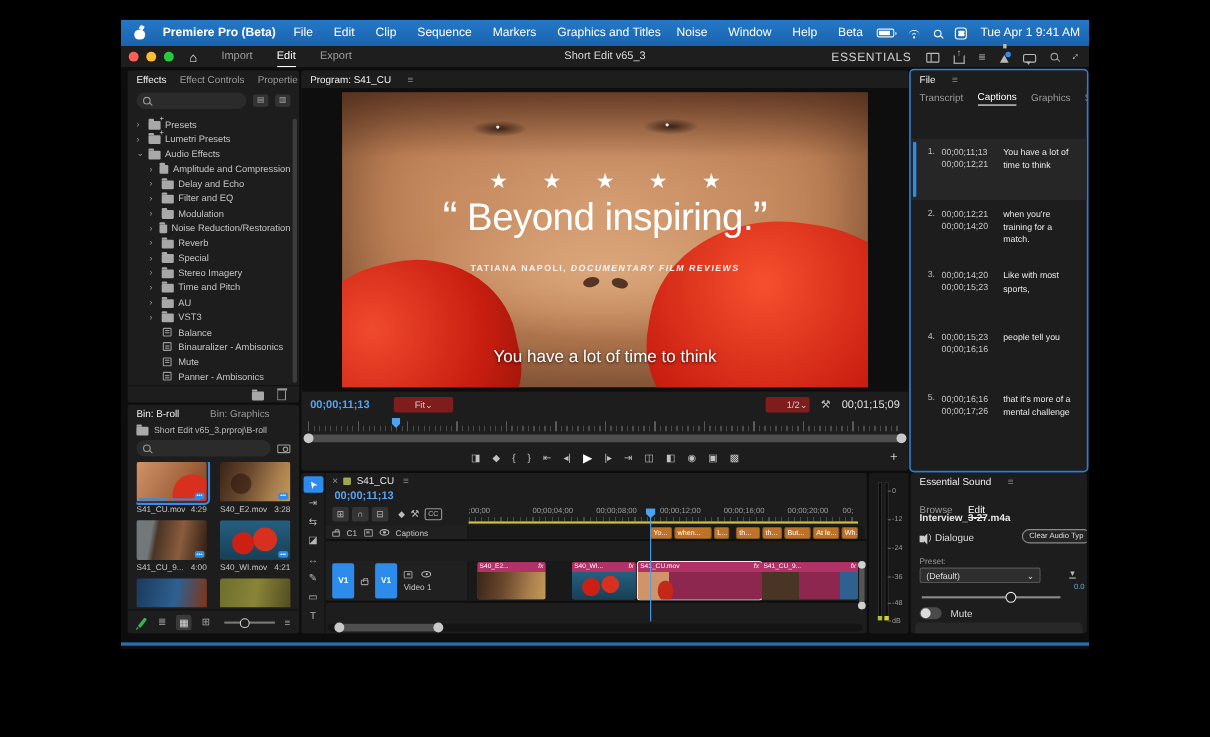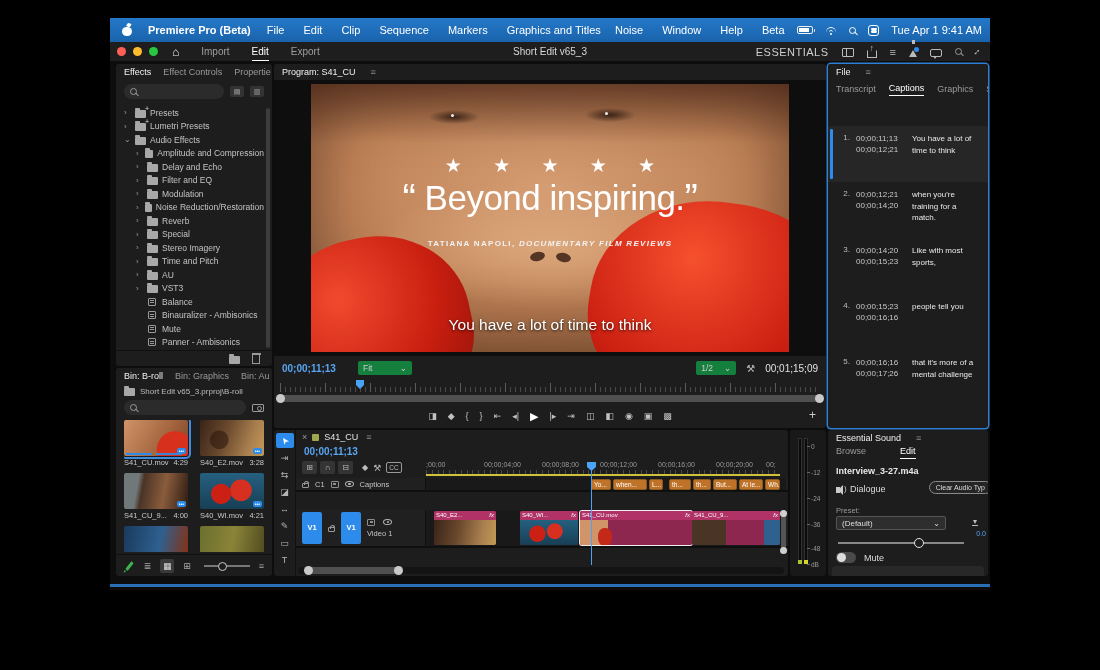--- a/index.html
+++ b/index.html
@@ -128,21 +128,21 @@
   #gloveL{left:-35px;bottom:-60px;width:195px;height:175px;transform:rotate(-12deg);background:radial-gradient(circle at 35% 32%,#f04a2e,#c81e10 58%,#8e1208)}
   #gloveR{right:-55px;bottom:-65px;width:255px;height:215px;transform:rotate(9deg);border-radius:50% 46% 55% 45%;background:radial-gradient(circle at 38% 28%,#f5502e,#cc2012 55%,#8e1005)}
   #ovstars{position:absolute;left:0;right:0;top:70px;text-align:center;color:#fff;font-size:19px;letter-spacing:13px;text-indent:13px}
   #ovquote{position:absolute;left:0;right:0;top:92px;text-align:center;color:#fff;font-size:35px;letter-spacing:-.5px}
   #ovquote .q{font-size:40px;vertical-align:-2px}
   #ovattr{position:absolute;left:0;right:0;top:155px;text-align:center;color:#f2f2f2;font-size:8px;font-weight:bold;letter-spacing:1.3px}
   #ovattr i{font-style:italic}
   #ovcap{position:absolute;left:0;right:0;bottom:18px;text-align:center;color:#fff;font-size:15.5px;text-shadow:0 1px 3px rgba(0,0,0,.8)}
   #pctrl{position:absolute;left:0;right:0;top:294px;height:20px;display:flex;align-items:center;font-size:10px}
   .tc{color:#58a5f2;font-weight:bold}
-  .fitbox{display:flex;align-items:center;justify-content:space-between;background:#15803d;border-radius:2px;height:14px;font-size:8.5px;color:#ccc;padding:0 5px}
+  .fitbox{display:flex;align-items:center;justify-content:space-between;background:#7f1d1d;border-radius:2px;height:14px;font-size:8.5px;color:#ccc;padding:0 19px}
   #pruler{position:absolute;left:6px;right:6px;top:316px;height:12px;
     background-image:repeating-linear-gradient(90deg,#5a5a5a 0 1px,transparent 1px 45px),repeating-linear-gradient(90deg,#4a4a4a 0 1px,transparent 1px 5px);
     background-size:100% 9px,100% 5px;background-position:bottom,bottom;background-repeat:no-repeat}
   .phmark{position:absolute;width:8px;height:9px;background:#4aa3f5;clip-path:polygon(0 0,100% 0,100% 55%,50% 100%,0 55%)}
   #pscroll{position:absolute;left:4px;right:4px;top:331px;height:7px;background:#4f4f4f;border-radius:4px}
   #pscroll::before,#pscroll::after{content:"";position:absolute;top:-1px;width:9px;height:9px;background:#c9c9c9;border-radius:50%}
   #pscroll::before{left:-2px}#pscroll::after{right:-2px}
   #ptransport{position:absolute;left:0;right:0;top:342px;height:20px;display:flex;align-items:center;justify-content:center;gap:11px;color:#c2c2c2;font-size:9px}
   #ptransport .play{color:#fff;font-size:11px}
   #paddbtn{position:absolute;right:10px;top:344px;color:#ccc;font-size:12px}
@@ -204,21 +204,21 @@
   #tsearch{display:flex;align-items:center;gap:6px;padding:3px 8px}
   #caplist{position:absolute;left:0;right:0;top:62px;bottom:0;overflow:hidden}
   .cap-item{position:relative;display:flex;gap:6px;padding:7px 6px 7px 10px;min-height:56px;font-size:8px;color:#d5d5d5}
   .cap-item.selected{background:#262626}
   .cap-item.selected::before{content:"";position:absolute;left:2px;top:3px;bottom:3px;width:3px;background:#2d8ceb;border-radius:1px}
   .cap-num{width:12px;text-align:right;color:#bdbdbd}
   .cap-tc{width:50px;display:flex;flex-direction:column;line-height:11px;color:#c9c9c9}
   .cap-text{flex:1;line-height:11.5px;color:#e8e8e8}
   
   #esp{left:718px;top:412px;width:160px;height:146px}
-  #estabs{position:absolute;left:8px;top:16px;display:flex;gap:34px;font-size:9px;color:#9a9a9a}
+  #estabs{position:absolute;left:8px;top:28px;display:flex;gap:14px;font-size:9px;color:#9a9a9a}
   #estabs .active{color:#fff;border-bottom:1.5px solid #fff;padding-bottom:2px}
   #esname{position:absolute;left:8px;top:36px;font-size:9px;color:#e8e8e8;font-weight:bold}
   #esdlg{position:absolute;left:8px;top:54px;display:flex;align-items:center;gap:10px;font-size:9px;color:#ddd}
   #clearbtn{position:absolute;right:-4px;top:51px;border:1px solid #8a8a8a;border-radius:7px;font-size:7px;color:#ddd;padding:2px 6px;white-space:nowrap;background:#252525}
   #preslab{position:absolute;left:8px;top:76px;font-size:7.5px;color:#999}
   #presdd{position:absolute;left:8px;top:86px;width:110px;height:14px;background:#2e2e2e;border:1px solid #555;border-radius:2px;display:flex;align-items:center;justify-content:space-between;padding:0 5px;font-size:8px;color:#ddd}
   #essave{position:absolute;right:10px;top:88px}
   #esgain{position:absolute;right:2px;top:100px;font-size:7px;color:#58a5f2}
   #esslider{position:absolute;left:10px;top:112px;width:126px;height:2px;background:#888}
   #esslider::before{content:"";position:absolute;left:60%;top:-4px;width:8px;height:8px;border:1.4px solid #e8e8e8;background:#1d1d1d;border-radius:50%}
@@ -433,21 +433,21 @@
       </div>
     <div class="vscroll"></div>
     <div id="effbottom">
       <span class="i ifolder"></span>
       <span class="i itrash"></span>
     </div>
   </div>
 
   <div class="panel" id="binp">
     <div class="ptabs">
-      <span style="display:flex;gap:12px">
+      <span style="display:flex;gap:28px">
 
       <span class="ptab active"><span>Bin: B-roll</span></span>
           <span class="ptab"><span>Bin: Graphics</span></span>
           <span class="ptab"><span>Bin: Au</span></span>
         </span>
 
     </div>
     <div id="binpath">
       <span class="i ifolder"></span>
       <span>Short Edit v65_3.prproj\B-roll</span>

